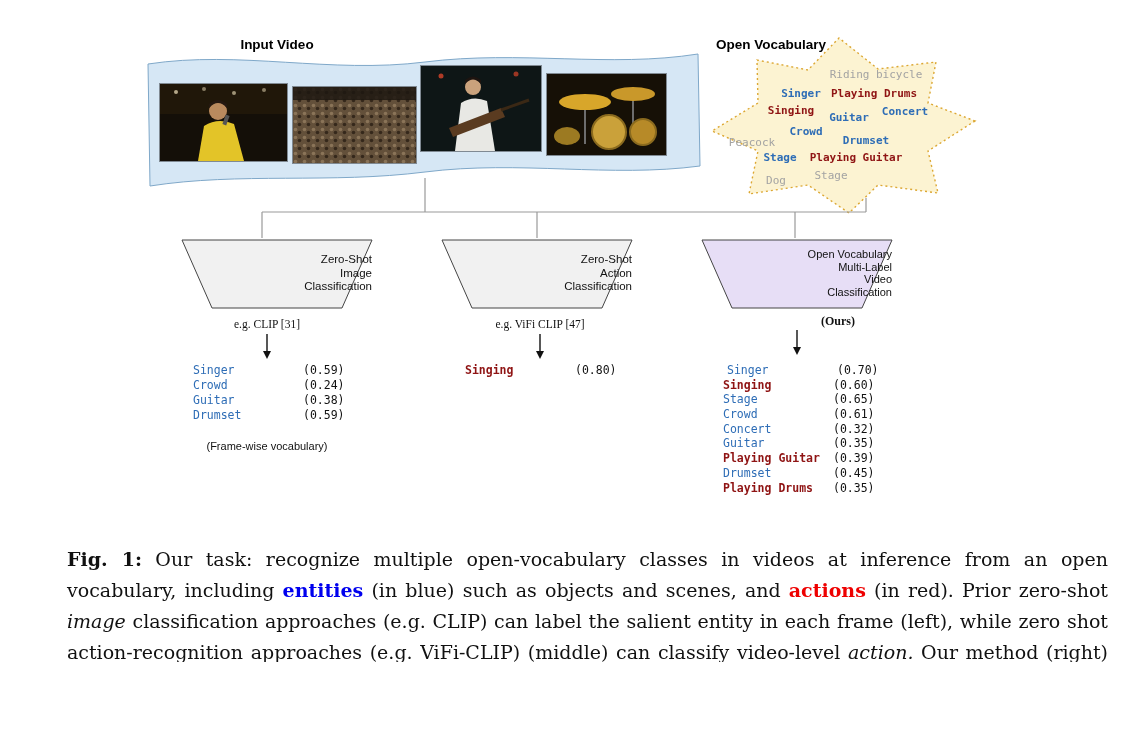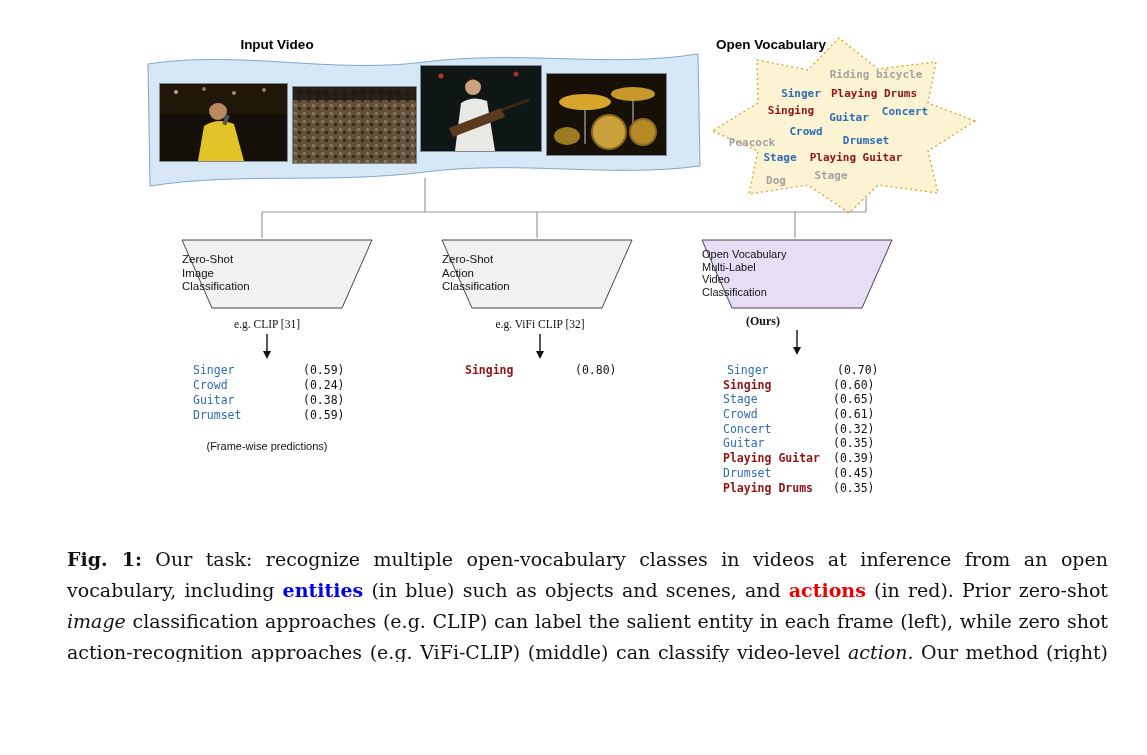--- a/index.html
+++ b/index.html
@@ -10,31 +10,31 @@
   .section-title{position:absolute;transform:translateX(-50%);font-weight:bold;
                  font-size:13.5px;color:#000;white-space:nowrap;}
 
   .frame{position:absolute;overflow:hidden;box-shadow:0 0 0 1px rgba(0,0,0,.4);}
   .frame svg{display:block;}
 
   .vocab{position:absolute;transform:translate(-50%,-50%);
          font-family:"DejaVu Sans Mono",monospace;font-size:11px;white-space:nowrap;}
   .vocab.entity{color:var(--entity);font-weight:bold;}
   .vocab.action{color:var(--action);font-weight:bold;}
-  .vocab.irrelevant{color:var(--irrelevant);font-weight:bold;}
+  .vocab.irrelevant{color:var(--irrelevant);}
 
   .film-shape{fill:var(--film);stroke:#7fa8c9;stroke-width:1;}
   .burst-shape{fill:var(--burst);stroke:#dca733;stroke-width:1.4;stroke-dasharray:2 3;}
   .trap{fill:#f1f1f1;stroke:#444;stroke-width:1;}
   .trap.ours{fill:var(--ours_box);}
   .connector{stroke:#9a9a9a;stroke-width:1.2;fill:none;}
   .arrow-line{stroke:#111;stroke-width:1.4;}
   .arrow-head{fill:#111;}
 
-  .trap-text{position:absolute;width:190px;text-align:left;font-size:11.5px;
+  .trap-text{position:absolute;width:190px;text-align:right;font-size:11.5px;
              line-height:13.5px;color:#111;}
   .trap-text.four{font-size:11px;line-height:12.5px;}
 
   .method{position:absolute;transform:translateX(-50%);font-size:11.5px;color:#111;
           white-space:nowrap;font-family:Liberation Serif, serif;}
   .method.ours{font-weight:bold;font-size:12px;}
 
   .pred-row{position:absolute;font-family:"DejaVu Sans Mono",monospace;font-size:11.5px;
             white-space:nowrap;}
   .pred-label{display:inline-block;width:110px;color:#111;}
@@ -164,36 +164,36 @@
     <div>Classification</div>
   </div>
   <div class="trap-text four" style="left:702px;top:248px">
     <div>Open Vocabulary</div>
     <div>Multi-Label</div>
     <div>Video</div>
     <div>Classification</div>
   </div>
 
   <div class="method" style="left:267px;top:318px">e.g. CLIP [31]</div>
-  <div class="method" style="left:540px;top:318px">e.g. ViFi CLIP [32]</div>
-  <div class="method ours" style="left:763px;top:314px">(Ours)</div>
+  <div class="method" style="left:540px;top:318px">e.g. ViFi CLIP [47]</div>
+  <div class="method ours" style="left:838px;top:314px">(Ours)</div>
 
   <div class="pred-row" style="left:193px;top:363px">
     <span class="pred-label entity">Singer</span><span class="pred-score">(0.59)</span>
   </div>
   <div class="pred-row" style="left:193px;top:378px">
     <span class="pred-label entity">Crowd</span><span class="pred-score">(0.24)</span>
   </div>
   <div class="pred-row" style="left:193px;top:393px">
     <span class="pred-label entity">Guitar</span><span class="pred-score">(0.38)</span>
   </div>
   <div class="pred-row" style="left:193px;top:408px">
     <span class="pred-label entity">Drumset</span><span class="pred-score">(0.59)</span>
   </div>
-  <div class="note" style="left:267px;top:440px">(Frame-wise predictions)</div>
+  <div class="note" style="left:267px;top:440px">(Frame-wise vocabulary)</div>
 
   <div class="pred-row" style="left:465px;top:363px">
     <span class="pred-label action">Singing</span><span class="pred-score">(0.80)</span>
   </div>
 
   <div class="pred-row" style="left:727px;top:363px">
     <span class="pred-label entity">Singer</span><span class="pred-score">(0.70)</span>
   </div>
   <div class="pred-row" style="left:723px;top:378px">
     <span class="pred-label action">Singing</span><span class="pred-score">(0.60)</span>

